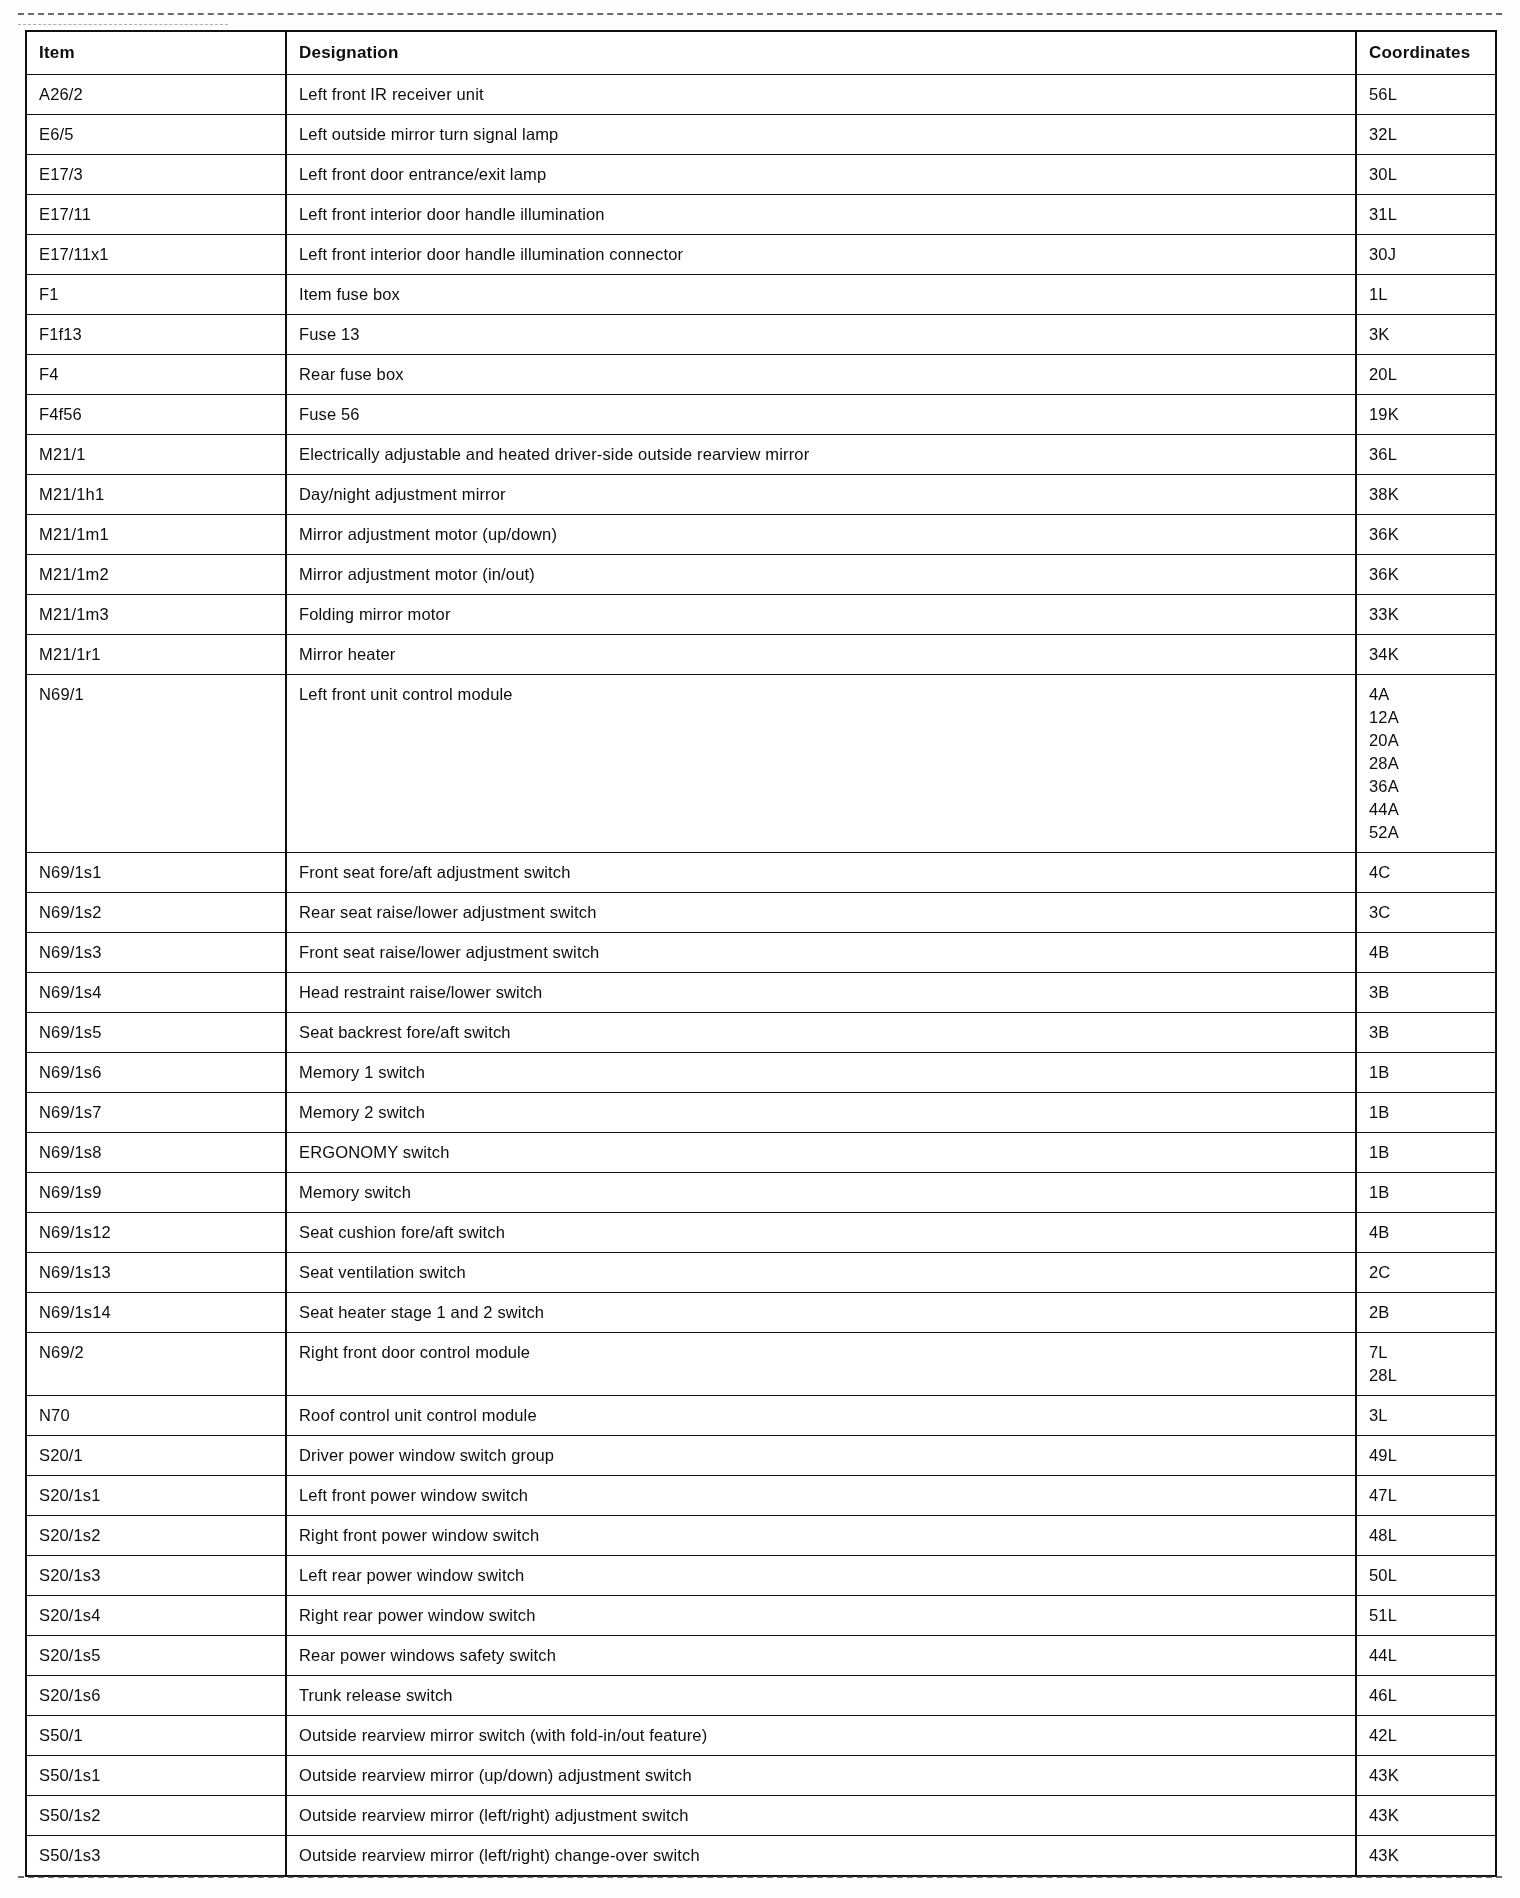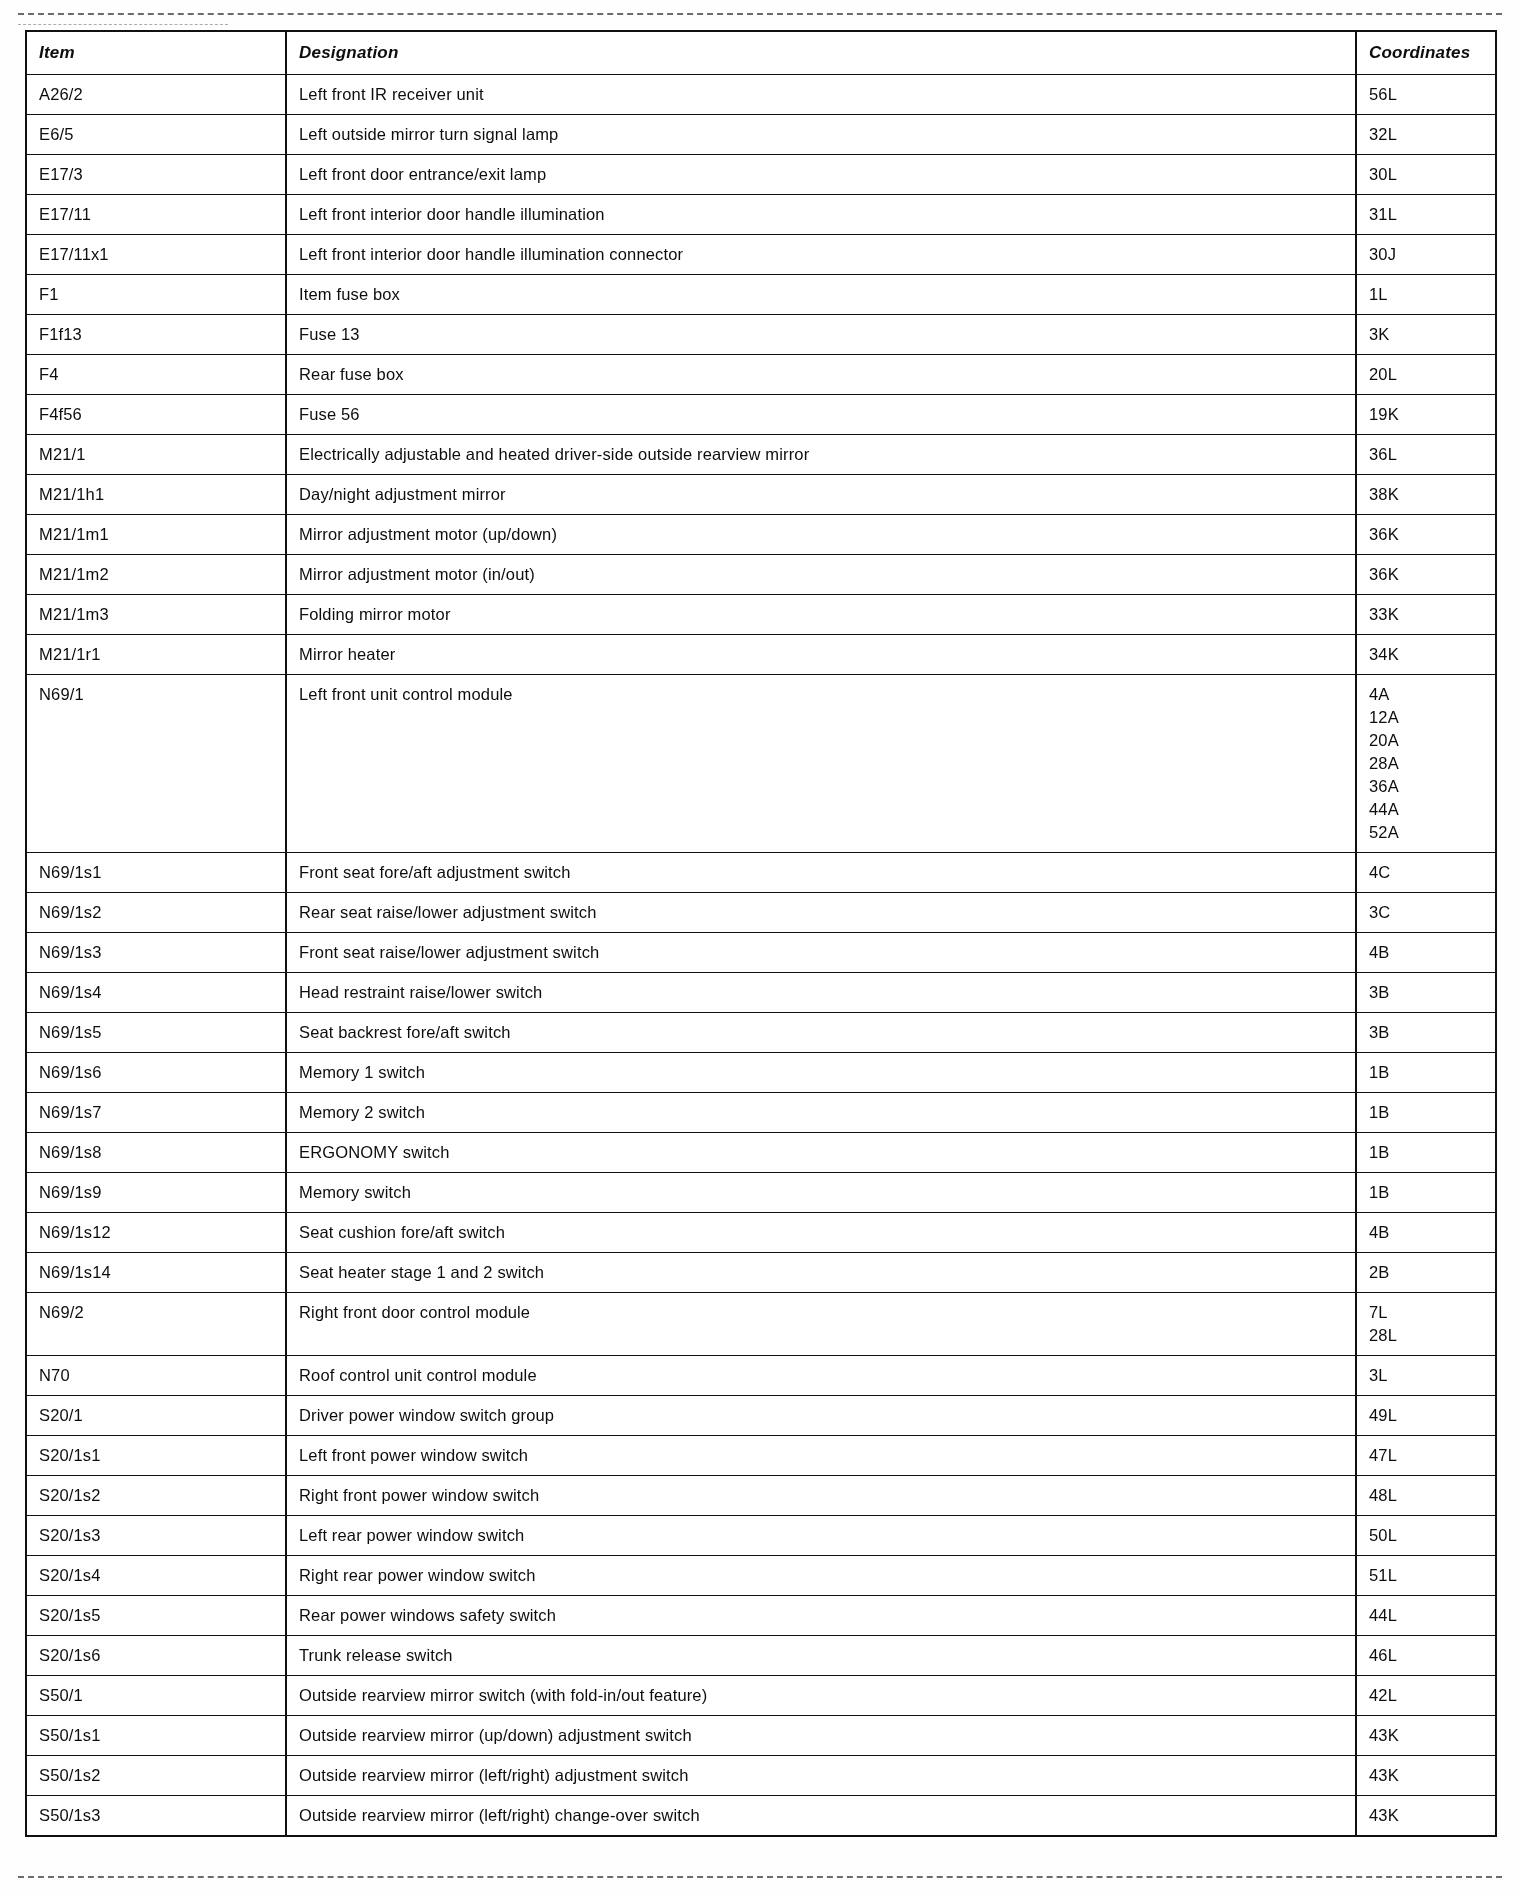--- a/index.html
+++ b/index.html
@@ -60,21 +60,20 @@
   }
   col.c-item { width: 260px; }
   col.c-designation { width: 1070px; }
   col.c-coordinates { width: 140px; }
   th {
     text-align: left;
     font-size: 17px;
     font-weight: bold;
     padding: 11px 10px 11px 12px;
     letter-spacing: .2px;
-    font-style: italic;
   }
   td {
     vertical-align: top;
     font-size: 16.5px;
     font-weight: 500;
     padding: 8px 8px 8px 12px;
     line-height: 23px;
     letter-spacing: .15px;
     white-space: nowrap;
     overflow: hidden;
@@ -286,20 +285,27 @@
           </td>
         </tr>
         <tr>
           <td class="col-item">N69/1s12</td>
           <td class="col-designation">Seat cushion fore/aft switch</td>
           <td class="col-coordinates">
             <div>4B</div>
           </td>
         </tr>
         <tr>
+          <td class="col-item">N69/1s13</td>
+          <td class="col-designation">Seat ventilation switch</td>
+          <td class="col-coordinates">
+            <div>2C</div>
+          </td>
+        </tr>
+        <tr>
           <td class="col-item">N69/1s14</td>
           <td class="col-designation">Seat heater stage 1 and 2 switch</td>
           <td class="col-coordinates">
             <div>2B</div>
           </td>
         </tr>
         <tr>
           <td class="col-item">N69/2</td>
           <td class="col-designation">Right front door control module</td>
           <td class="col-coordinates">

